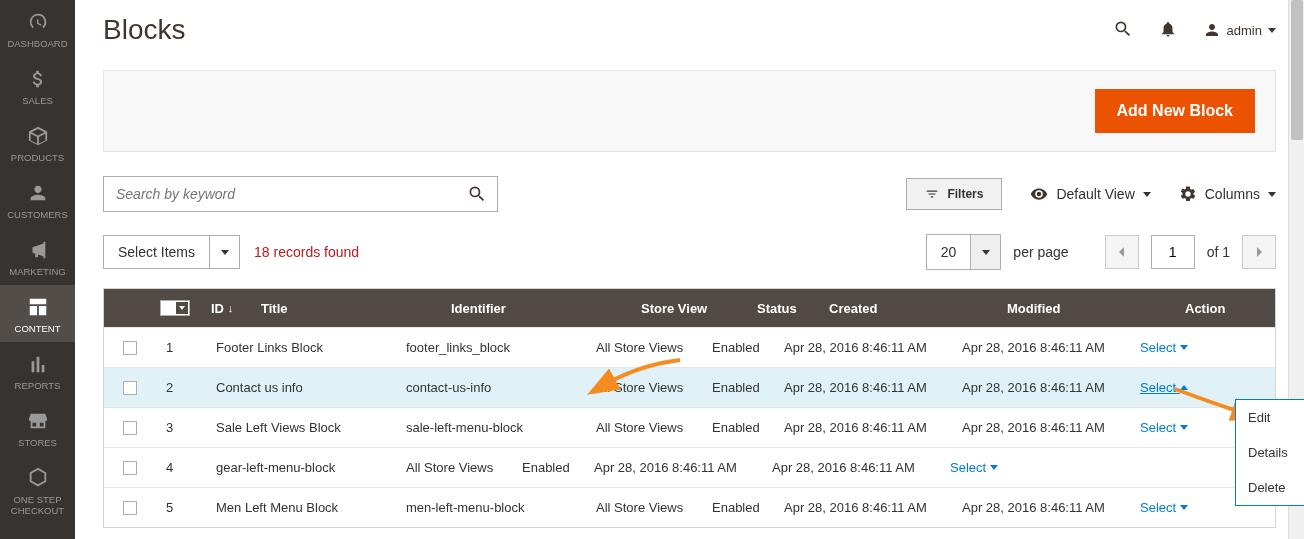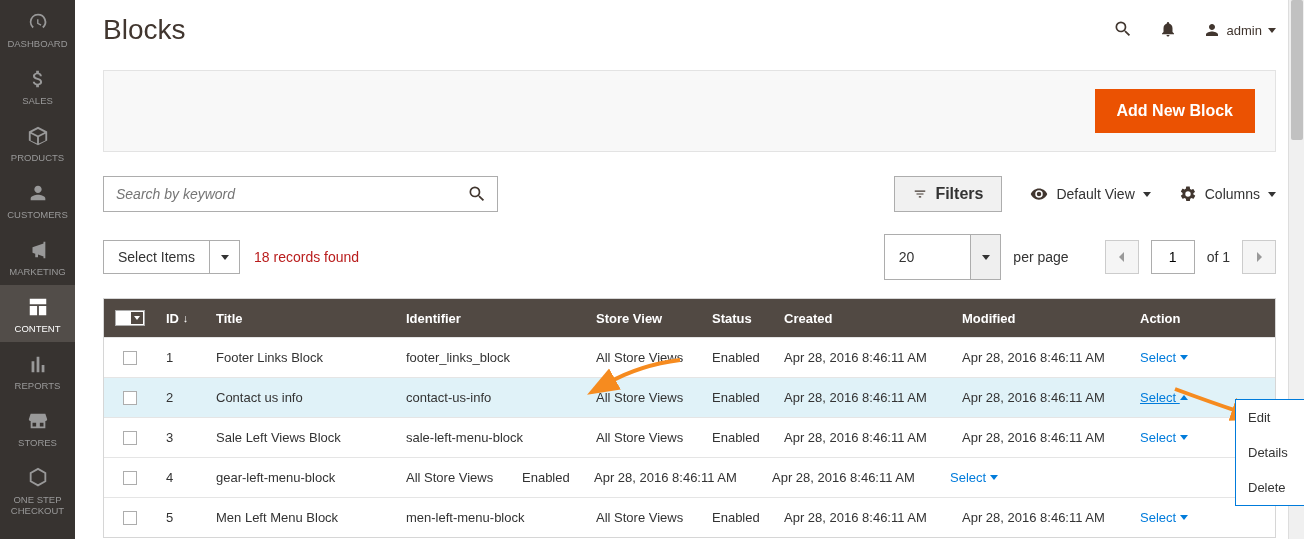--- a/index.html
+++ b/index.html
@@ -22,41 +22,41 @@
 .admin-user { display: flex; align-items: center; gap: 6px; cursor: pointer; font-size: 13px; color: #41362f; }
 
 .action-bar { background: #f8f8f8; border: 1px solid #e3e3e3; margin-top: 24px; padding: 18px 20px; display: flex; justify-content: flex-end; }
 .btn-primary { background: #eb5202; color: #fff; font-size: 16px; font-weight: 600; border: none; padding: 13px 22px; cursor: pointer; }
 
 .toolbar { display: flex; align-items: center; justify-content: space-between; margin-top: 24px; }
 .search-box { display: flex; align-items: center; border: 1px solid #adadad; width: 395px; height: 36px; }
 .search-box input { flex: 1; border: none; outline: none; padding: 0 12px; font-size: 14px; font-style: italic; color: #555; }
 .search-btn { width: 40px; height: 100%; display: flex; align-items: center; justify-content: center; cursor: pointer; }
 .toolbar-right { display: flex; align-items: center; gap: 28px; }
-.filters-btn { border: 1px solid #adadad; background: #f1f1f1; padding: 8px 18px; display: flex; align-items: center; gap: 8px; cursor: pointer; font-size: 16px; font-weight: 600; }
+.filters-btn { border: 1px solid #adadad; background: #f1f1f1; padding: 8px 18px; display: flex; align-items: center; gap: 8px; cursor: pointer; font-size: 12px; font-weight: 600; }
 .view-ctrl { display: flex; align-items: center; gap: 8px; cursor: pointer; font-size: 14px; }
 
 .toolbar2 { display: flex; align-items: center; justify-content: space-between; margin-top: 22px; }
 .left2 { display: flex; align-items: center; gap: 14px; }
 .select-items { border: 1px solid #adadad; display: flex; height: 34px; }
 .select-items .lbl { padding: 0 14px; display: flex; align-items: center; font-size: 14px; }
 .select-items .dd { width: 30px; border-left: 1px solid #adadad; display: flex; align-items: center; justify-content: center; cursor: pointer; }
 .records { font-size: 14px; color: #b91c1c; }
 .right2 { display: flex; align-items: center; gap: 12px; }
-.per-page-box { border: 1px solid #adadad; display: flex; height: 46px; gap: 42px; }
+.per-page-box { border: 1px solid #adadad; display: flex; height: 36px; }
 .per-page-box .lbl { padding: 0 14px; display: flex; align-items: center; font-size: 14px; }
 .per-page-box .dd { width: 30px; border-left: 1px solid #adadad; background: #efefef; display: flex; align-items: center; justify-content: center; cursor: pointer; }
 .per-page-text { font-size: 14px; margin-right: 24px; }
 .pager-btn { width: 34px; height: 34px; border: 1px solid #ccc; background: #f5f5f5; display: flex; align-items: center; justify-content: center; cursor: pointer; color: #999; }
 .page-num { width: 44px; height: 34px; border: 1px solid #adadad; text-align: center; font-size: 14px; }
 .of-text { font-size: 14px; }
 
 
 .grid { margin-top: 18px; border: 1px solid #d6d6d6; }
-.grid-head { display: flex; background: #514943; color: #fff; font-size: 13px; font-weight: 700; height: 38px; align-items: center; }
+.grid-head { display: flex; background: #514943; color: #fff; font-size: 13px; font-weight: 700; height: 38px; align-items: center; justify-content: flex-end; }
 .grid-row { display: flex; border-top: 1px solid #e5e5e5; height: 40px; align-items: center; font-size: 13px; color: #333; }
 .grid-row.highlight { background: #e0f2f8; }
 .col { padding: 0 10px; display: flex; align-items: center; }
 .col-check { width: 52px; justify-content: center; }
 .col-id { width: 50px; }
 .col-title { width: 190px; }
 .col-ident { width: 190px; }
 .col-store { width: 116px; }
 .col-status { width: 72px; }
 .col-created { width: 178px; }

